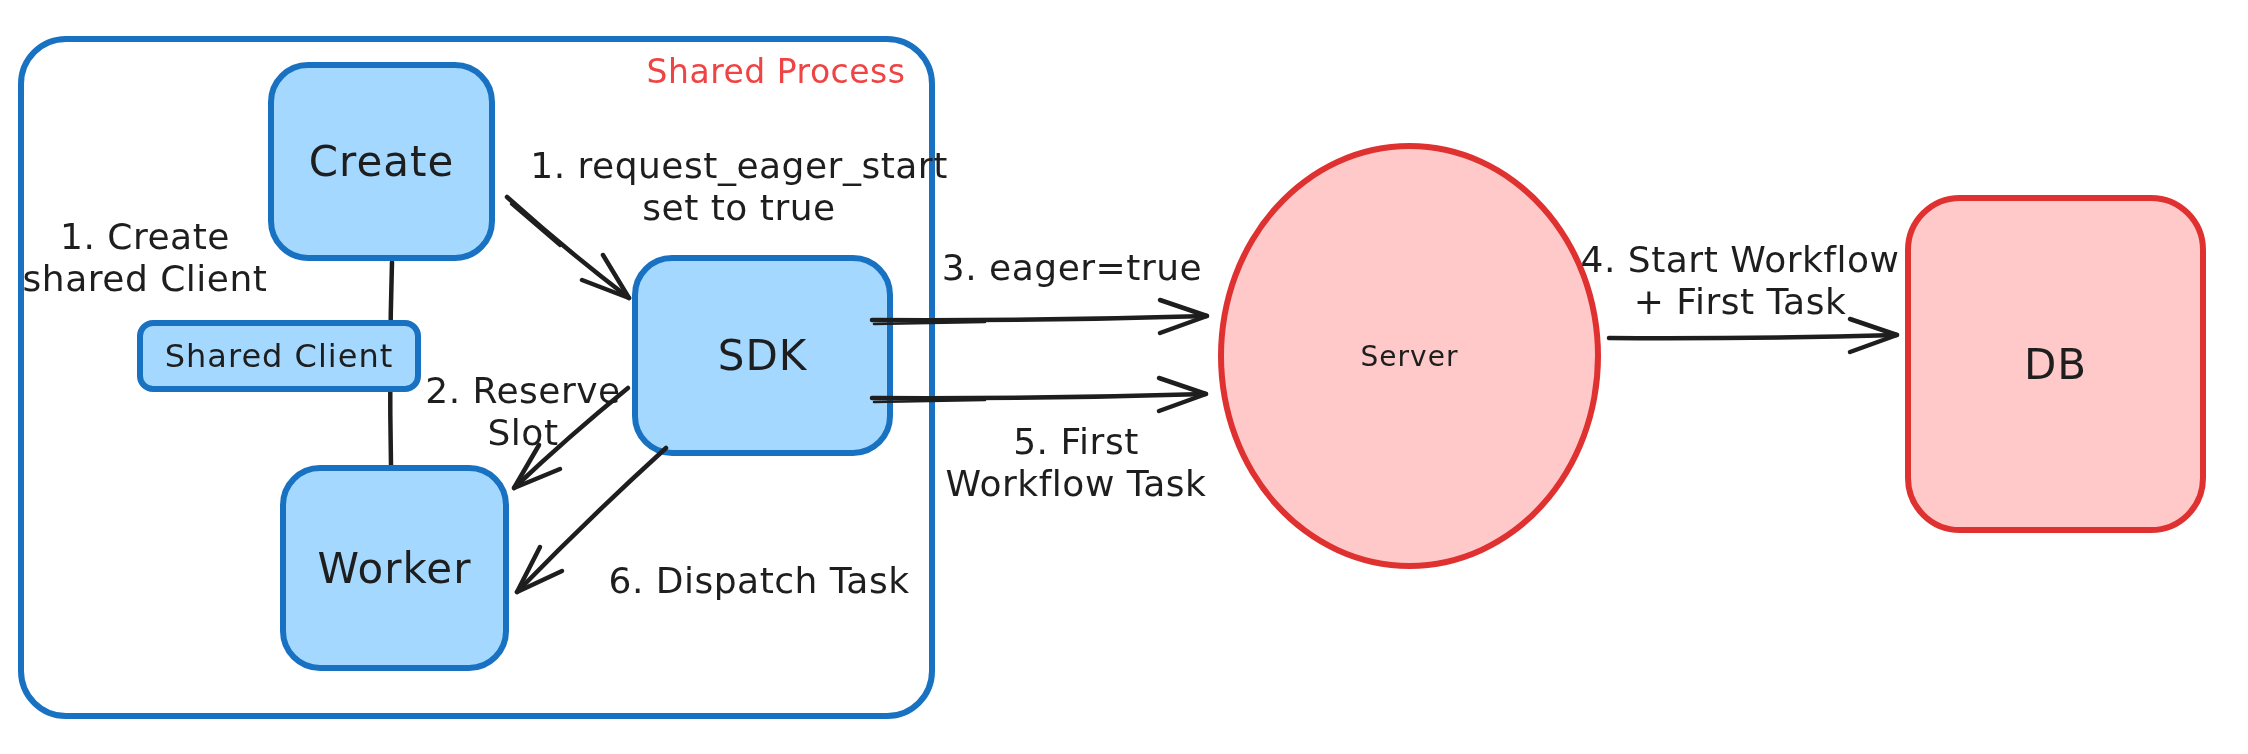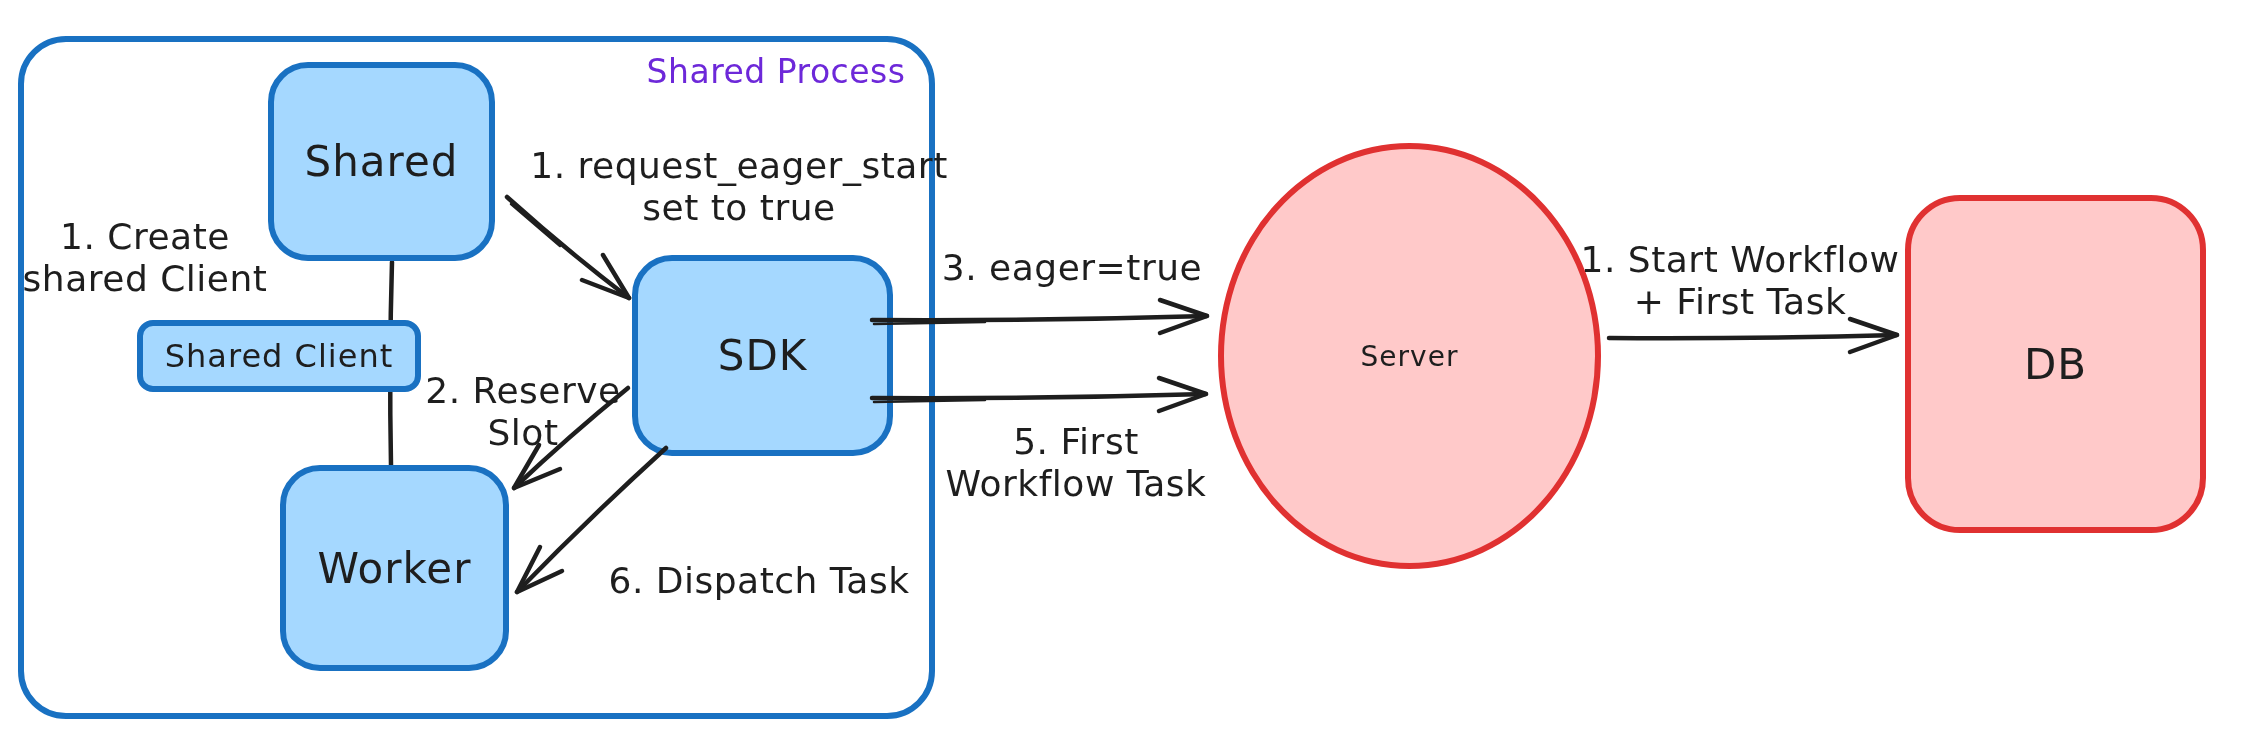--- a/index.html
+++ b/index.html
@@ -8,21 +8,21 @@
   .layer{position:absolute;left:0;top:0;width:2248px;height:754px;}
   .node{position:absolute;box-sizing:border-box;display:flex;align-items:center;justify-content:center;}
   .blue{background:#a5d8ff;border:6px solid #1971c2;}
   .red{background:#ffc9c9;border:6px solid #e03131;}
   .node-label{font-size:42px;letter-spacing:1px;}
   .ann{position:absolute;font-size:36px;line-height:42px;text-align:center;white-space:nowrap;
        transform:translateX(-50%);letter-spacing:0.5px;}
   #container-box{position:absolute;left:18px;top:36px;width:917px;height:683px;box-sizing:border-box;
        border:6px solid #1971c2;border-radius:48px;background:transparent;}
   #shared-process-label{position:absolute;left:776px;top:52px;transform:translateX(-50%);
-       font-size:33px;color:#6d28d9;letter-spacing:0.5px;white-space:nowrap;}
+       font-size:33px;color:#ef4444;letter-spacing:0.5px;white-space:nowrap;}
   #starter{left:268px;top:62px;width:227px;height:199px;border-radius:40px;}
   #shared-client{left:137px;top:320px;width:284px;height:72px;border-radius:16px;}
   #shared-client .node-label{font-size:32px;}
   #worker{left:280px;top:465px;width:229px;height:206px;border-radius:40px;}
   #sdk{left:632px;top:255px;width:261px;height:201px;border-radius:40px;}
   #server{left:1218px;top:143px;width:383px;height:426px;border-radius:50%;}
   #server .node-label{font-size:28px;}
   #db{left:1905px;top:195px;width:301px;height:338px;border-radius:55px;}
   svg path{fill:none;stroke:#1e1e1e;stroke-width:4.5;stroke-linecap:round;stroke-linejoin:round;}
   svg path.thin{stroke-width:2.5;}
@@ -32,21 +32,21 @@
 
 <div id="stage">
 
   <svg class="layer" viewBox="0 0 2248 754">
     <path d="M 392 262 Q 389 363 391 465"></path>
   </svg>
 
   <div id="container-box"></div>
 
   <div class="node blue" id="starter">
-    <span class="node-label">Shared</span>
+    <span class="node-label">Create</span>
   </div>
   <div class="node blue" id="shared-client">
     <span class="node-label">Shared Client</span>
   </div>
   <div class="node blue" id="worker">
     <span class="node-label">Worker</span>
   </div>
   <div class="node blue" id="sdk">
     <span class="node-label">SDK</span>
   </div>
@@ -105,17 +105,17 @@
     <div>6. Dispatch Task</div>
   </div>
   <div class="ann" style="left:1072px;top:247px;">
     <div>3. eager=true</div>
   </div>
   <div class="ann" style="left:1076px;top:421px;">
     <div>5. First</div>
     <div>Workflow Task</div>
   </div>
   <div class="ann" style="left:1740px;top:239px;">
-    <div>1. Start Workflow</div>
+    <div>4. Start Workflow</div>
     <div>+ First Task</div>
   </div>
 
 </div>
 
 </body></html>

